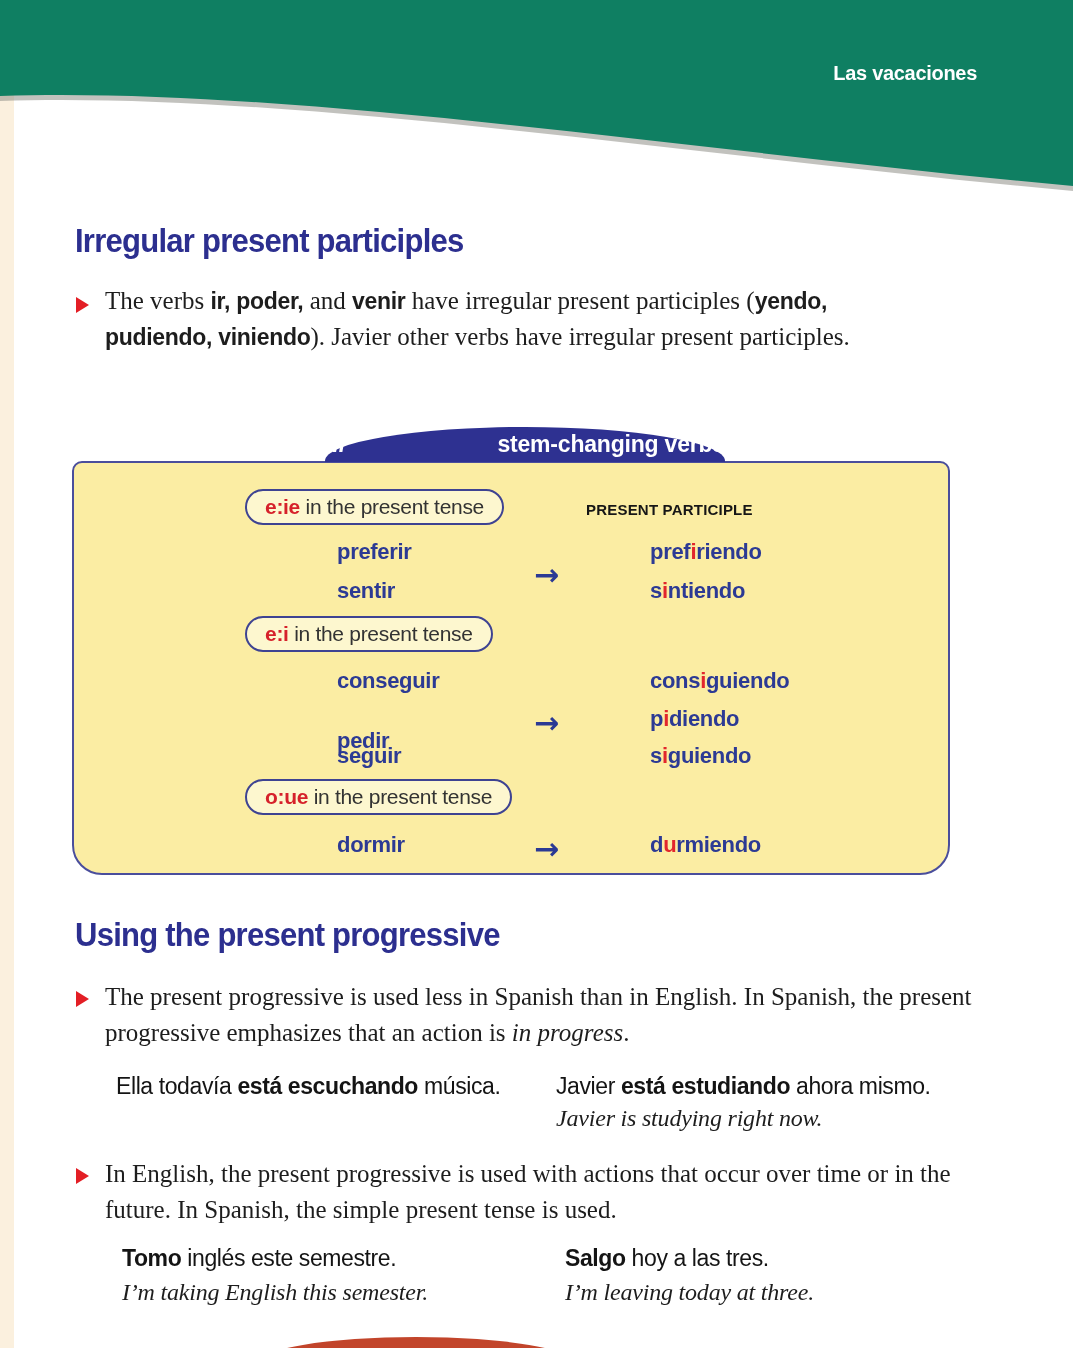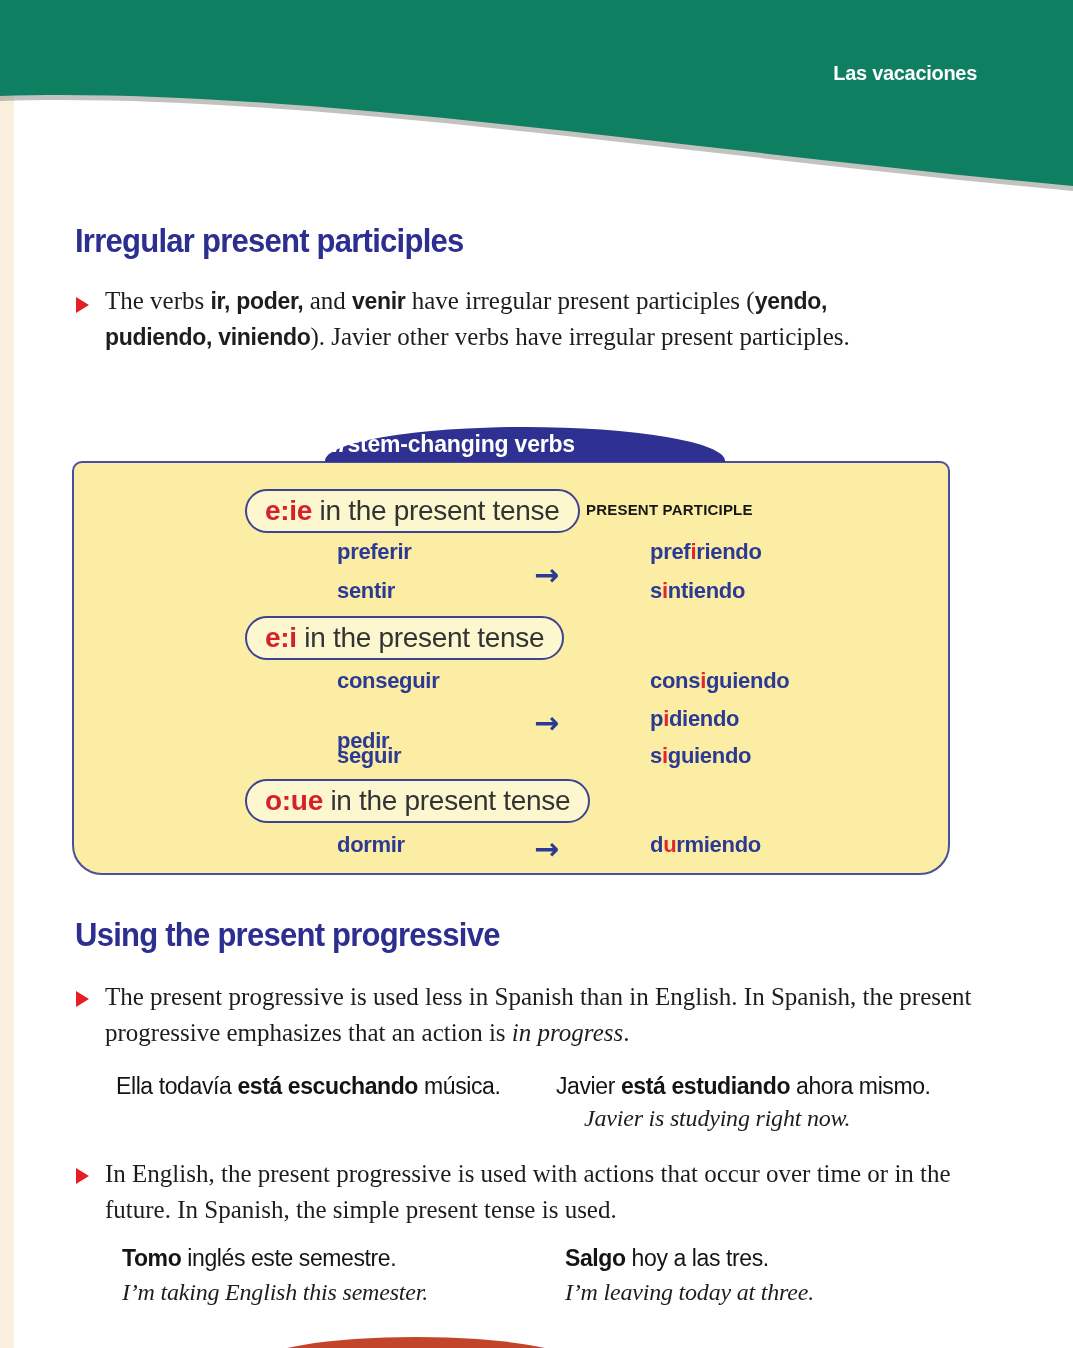--- a/index.html
+++ b/index.html
@@ -17,26 +17,26 @@
   
   .tri{position:absolute;width:0;height:0;border-left:13px solid #E31E25;
        border-top:8px solid transparent;border-bottom:8px solid transparent;z-index:3;}
   .para{position:absolute;font-family:"Liberation Serif","DejaVu Serif",serif;font-size:25px;
         line-height:36px;color:#1d1d1d;z-index:3;}
   .para .b{font-family:"Liberation Sans","DejaVu Sans",sans-serif;font-weight:700;font-size:23px;letter-spacing:-0.3px;}
   .para .i{font-style:italic;}
   
   .tab{position:absolute;left:325px;top:427px;width:400px;height:35px;background:#2E3191;
        border-radius:200px 200px 0 0 / 34px 34px 0 0;display:flex;align-items:flex-end;
-       justify-content:flex-start;padding-bottom:4px;box-sizing:border-box;
+       justify-content:space-between;padding-bottom:4px;box-sizing:border-box;
        color:#ffffff;font-weight:700;font-size:23px;letter-spacing:-0.2px;z-index:4;}
   .tab .i{font-style:italic;}
   .chart-box{position:absolute;left:72px;top:461px;width:874px;height:410px;background:#FBEDA3;
              border:2px solid #4A4E9C;border-radius:10px 10px 30px 30px;z-index:3;}
-  .badge{position:absolute;left:171px;font-size:28px;color:#333333;background:#FDF7CF;
+  .badge{position:absolute;left:171px;font-size:21px;color:#333333;background:#FDF7CF;
          border:2px solid #3E4392;border-radius:22px;padding:4px 18px;white-space:nowrap;
          letter-spacing:-0.3px;}
   .badge .b{font-weight:700;}
   .badge .r{color:#D6212B;}
   .colhdr{position:absolute;left:512px;top:38px;font-weight:700;font-size:15px;color:#161616;
           letter-spacing:0.2px;white-space:nowrap;}
   .verb,.part{position:absolute;font-weight:700;font-size:22px;color:#2C3A94;
               letter-spacing:-0.3px;white-space:nowrap;}
   .part{left:576px;}
   .verb{left:263px;}
@@ -102,21 +102,21 @@
     <div class="arrowg" style="top:371px;">→</div>
   </div>
 
   <div class="h" style="left:75px;top:916px;">Using the present progressive</div>
 
   <div class="tri" style="left:76px;top:991px;"></div>
   <div class="para" style="left:105px;top:979px;width:905px;"><span>The present progressive is used less in Spanish than in English. In Spanish, the present progressive emphasizes that an action is </span><span class="i">in progress</span><span>.</span></div>
 
   <div class="es" style="left:116px;top:1073px;"><span>Ella todavía </span><span class="b">está escuchando</span><span> música.</span></div>
   <div class="es" style="left:556px;top:1073px;"><span>Javier </span><span class="b">está estudiando</span><span> ahora mismo.</span></div>
-  <div class="en" style="left:556px;top:1105px;margin-left:28px;">Javier is studying right now.</div>
+  <div class="en" style="left:556px;top:1105px;">Javier is studying right now.</div>
 
   <div class="tri" style="left:76px;top:1168px;"></div>
   <div class="para" style="left:105px;top:1156px;width:915px;"><span>In English, the present progressive is used with actions that occur over time or in the future. In Spanish, the simple present tense is used.</span></div>
 
   <div class="es" style="left:122px;top:1245px;"><span class="b">Tomo</span><span> inglés este semestre.</span></div>
   <div class="en" style="left:122px;top:1279px;">I’m taking English this semester.</div>
   <div class="es" style="left:565px;top:1245px;"><span class="b">Salgo</span><span> hoy a las tres.</span></div>
   <div class="en" style="left:565px;top:1279px;">I’m leaving today at three.</div>
 
   <div class="red-arc"></div>

